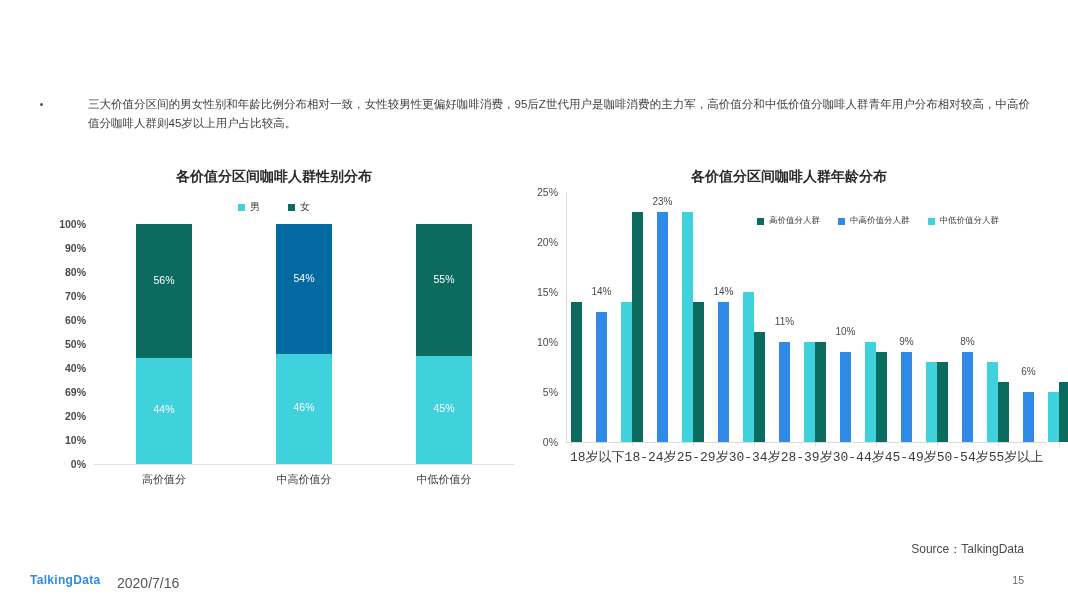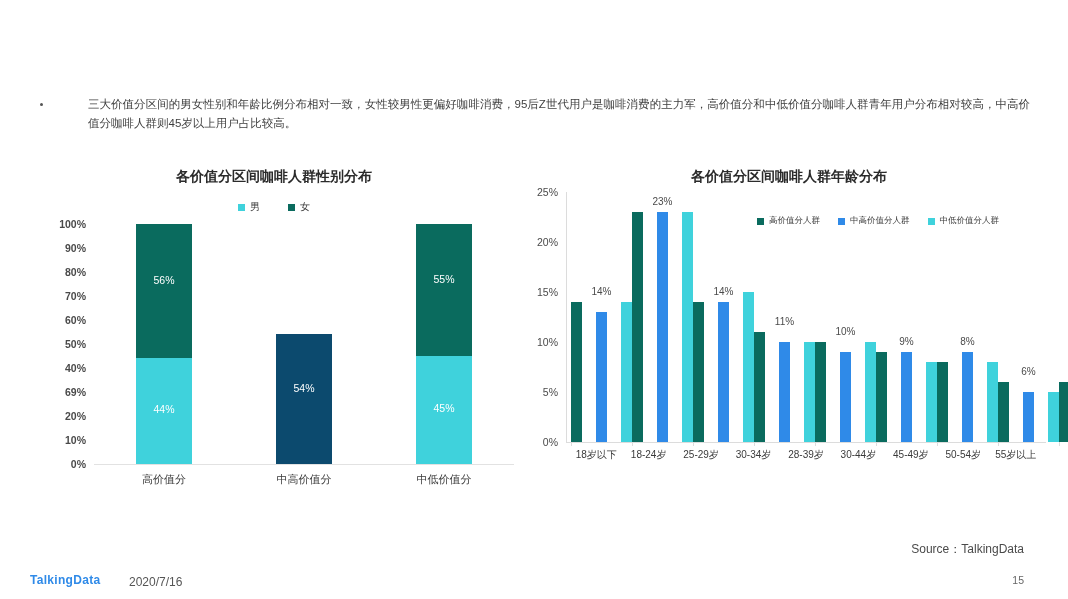--- a/index.html
+++ b/index.html
@@ -229,23 +229,24 @@
     left: 42px;
     right: 8px;
     top: 256px;
     display: flex;
     justify-content: space-between;
     padding: 0 4px;
   }
   .x-labels-right span {
     flex: 1 1 0;
     text-align: center;
-    font-size: 10px;
+    font-size: 13px;
     color: #3a3a3a;
     white-space: nowrap;
+    font-family: Liberation Mono, monospace;
   }
   .tick-mark {
     position: absolute;
     bottom: -4px;
     width: 1px;
     height: 4px;
     background: #dcdcdc;
   }
 
   
@@ -260,23 +261,23 @@
     position: absolute;
     left: 30px;
     top: 573px;
     font-size: 12px;
     font-weight: bold;
     color: #2f8ae8;
     letter-spacing: 0.3px;
   }
   .footer-date {
     position: absolute;
-    left: 129px;
+    left: 117px;
     top: 575px;
-    font-size: 12px;
+    font-size: 14px;
     color: #555;
   }
   .page-number {
     position: absolute;
     right: 44px;
     top: 574px;
     font-size: 10.5px;
     color: #666;
   }
 </style>
@@ -324,22 +325,25 @@
         <div class="bars-left">
           <div class="stack-col">
             <div class="seg seg-female" style="height:56%;background:#0a6b5e">
               <span class="seg-label">56%</span>
             </div>
             <div class="seg seg-male" style="height:44%;background:#3fd2dc">
               <span class="seg-label">44%</span>
             </div>
           </div>
           <div class="stack-col">
-            <div class="seg seg-female" style="height:54%;background:#0c4a6e">
+            <div class="seg seg-female" style="height:54%;background:#0369a1">
               <span class="seg-label">54%</span>
+            </div>
+            <div class="seg seg-male" style="height:46%;background:#3fd2dc">
+              <span class="seg-label">46%</span>
             </div>
           </div>
           <div class="stack-col">
             <div class="seg seg-female" style="height:55%;background:#0a6b5e">
               <span class="seg-label">55%</span>
             </div>
             <div class="seg seg-male" style="height:45%;background:#3fd2dc">
               <span class="seg-label">45%</span>
             </div>
           </div>

